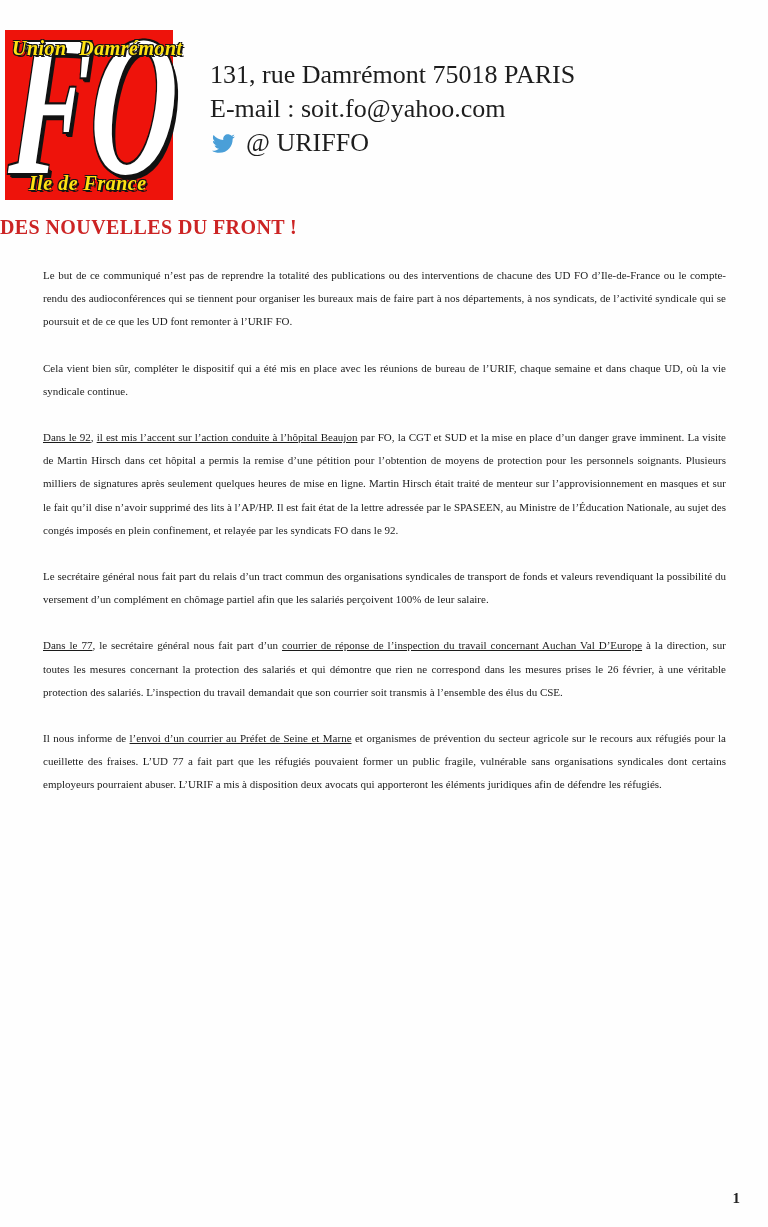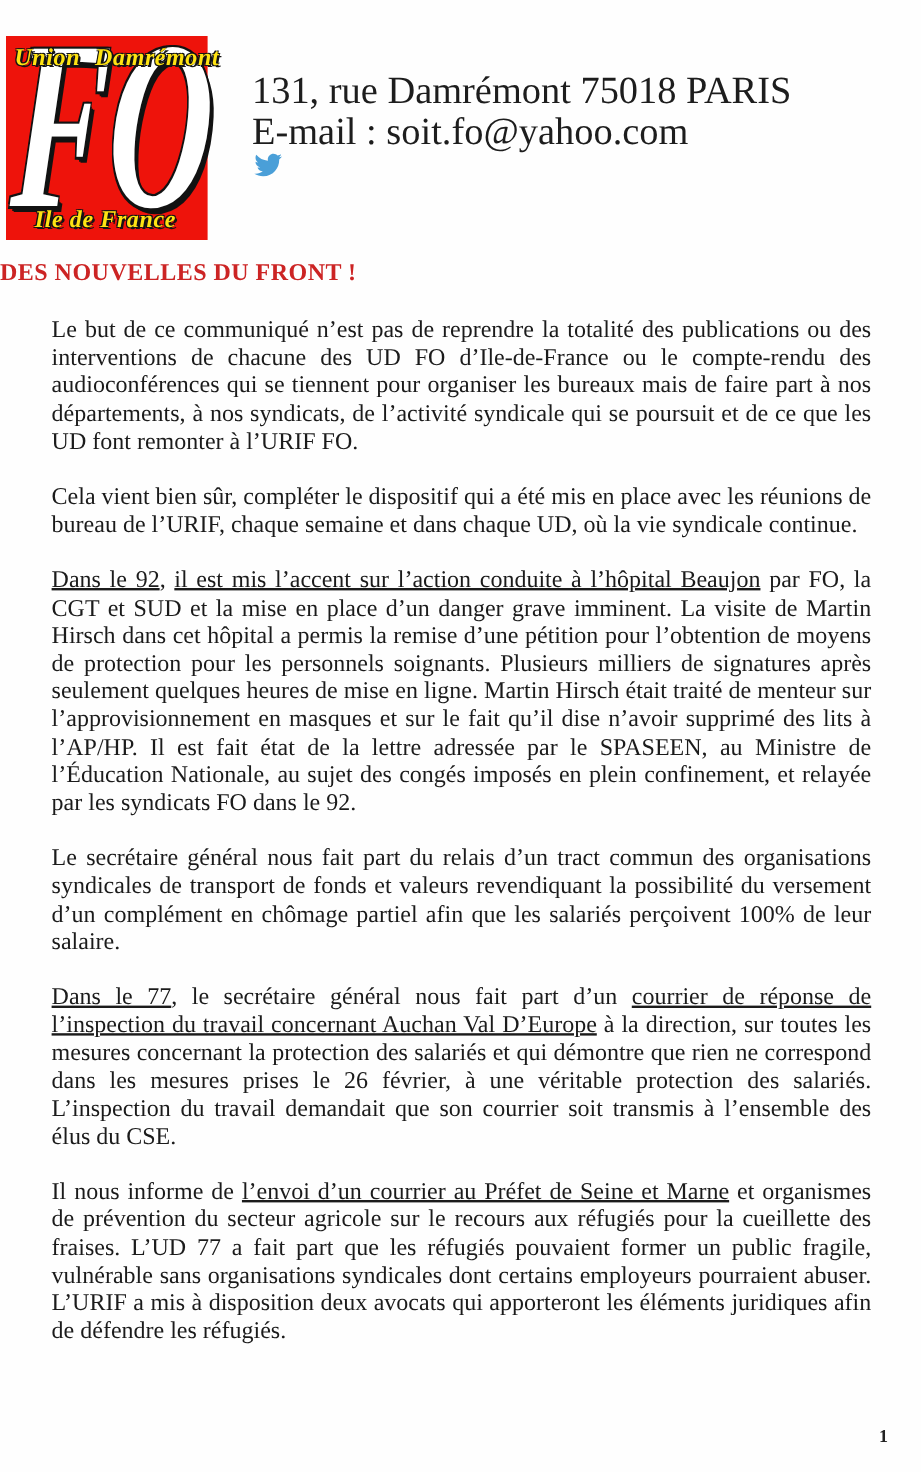--- a/index.html
+++ b/index.html
@@ -73,21 +73,21 @@
     letter-spacing: 0.5px;
     text-shadow:
       -1px -1px 0 #141414, 1px -1px 0 #141414,
       -1px 1px 0 #141414, 2px 2px 0 #141414;
   }
 
   
   .contact {
     position: absolute;
     left: 210px; top: 58px;
-    font-size: 32px;
+    font-size: 26px;
     line-height: 34px;
     color: #1d1d1d;
   }
   .twitter-line {
     display: flex;
     align-items: center;
     gap: 9px;
   }
   .twitter-icon svg {
     display: block;
@@ -104,21 +104,21 @@
     font-weight: bold;
     letter-spacing: 0.4px;
     color: var(--title-red);
   }
 
   
   .content {
     position: absolute;
     left: 43px; top: 264px;
     width: 683px;
-    font-size: 20px;
+    font-size: 11px;
     line-height: 23.2px;
     text-align: justify;
     color: var(--text);
   }
   .content p.para { margin-bottom: 23px; }
   .content .bold { font-weight: normal; }
   .content .underline { text-decoration: underline; }
 
   
   .pagenum {
@@ -142,20 +142,21 @@
 
   <div class="contact">
     <div class="contact-line">131, rue Damrémont 75018 PARIS</div>
     <div class="contact-line">E-mail : soit.fo@yahoo.com</div>
     <div class="contact-line twitter-line">
       <span class="twitter-icon">
         <svg viewBox="0 0 24 24" aria-hidden="true">
             <path d="M23.954 4.569c-.885.389-1.83.654-2.825.775 1.014-.611 1.794-1.574 2.163-2.723-.951.555-2.005.959-3.127 1.184-.896-.959-2.173-1.559-3.591-1.559-2.717 0-4.92 2.203-4.92 4.917 0 .39.045.765.127 1.124C7.691 8.094 4.066 6.13 1.64 3.161c-.427.722-.666 1.561-.666 2.475 0 1.71.87 3.213 2.188 4.096-.807-.026-1.566-.248-2.228-.616v.061c0 2.385 1.693 4.374 3.946 4.827-.413.111-.849.171-1.296.171-.314 0-.615-.03-.916-.086.631 1.953 2.445 3.377 4.604 3.417-1.68 1.319-3.809 2.105-6.102 2.105-.39 0-.779-.023-1.17-.067 2.189 1.394 4.768 2.209 7.557 2.209 9.054 0 13.999-7.496 13.999-13.986 0-.209 0-.42-.015-.63.961-.689 1.8-1.56 2.46-2.548l-.047-.02z"></path>
           </svg>
       </span>
+      <span>@ URIFFO</span>
     </div>
   </div>
 
   <h1 class="title">DES NOUVELLES DU FRONT !</h1>
 
   <div class="content">
       <p class="para"><span>Le but de ce communiqué n’est pas de reprendre la totalité des publications ou des interventions de chacune des UD FO d’Ile-de-France ou le compte-rendu des audioconférences qui se tiennent pour organiser les bureaux mais de faire part à nos départements, à nos syndicats, de l’activité syndicale qui se poursuit et de ce que les UD font remonter à l’URIF FO.</span></p>
       <p class="para"><span>Cela vient bien sûr, compléter le dispositif qui a été mis en place avec les réunions de bureau de l’URIF, chaque semaine et dans chaque UD, où la vie syndicale continue.</span></p>
       <p class="para"><span class="bold underline">Dans le 92</span><span>, </span><span class="underline">il est mis l’accent sur l’action conduite à l’hôpital Beaujon</span><span> par FO, la CGT et SUD et la mise en place d’un danger grave imminent. La visite de Martin Hirsch dans cet hôpital a permis la remise d’une pétition pour l’obtention de moyens de protection pour les personnels soignants. Plusieurs milliers de signatures après seulement quelques heures de mise en ligne. Martin Hirsch était traité de menteur sur l’approvisionnement en masques et sur le fait qu’il dise n’avoir supprimé des lits à l’AP/HP. Il est fait état de la lettre adressée par le SPASEEN, au Ministre de l’Éducation Nationale, au sujet des congés imposés en plein confinement, et relayée par les syndicats FO dans le 92.</span></p>
       <p class="para"><span>Le secrétaire général nous fait part du relais d’un tract commun des organisations syndicales de transport de fonds et valeurs revendiquant la possibilité du versement d’un complément en chômage partiel afin que les salariés perçoivent 100% de leur salaire.</span></p>

